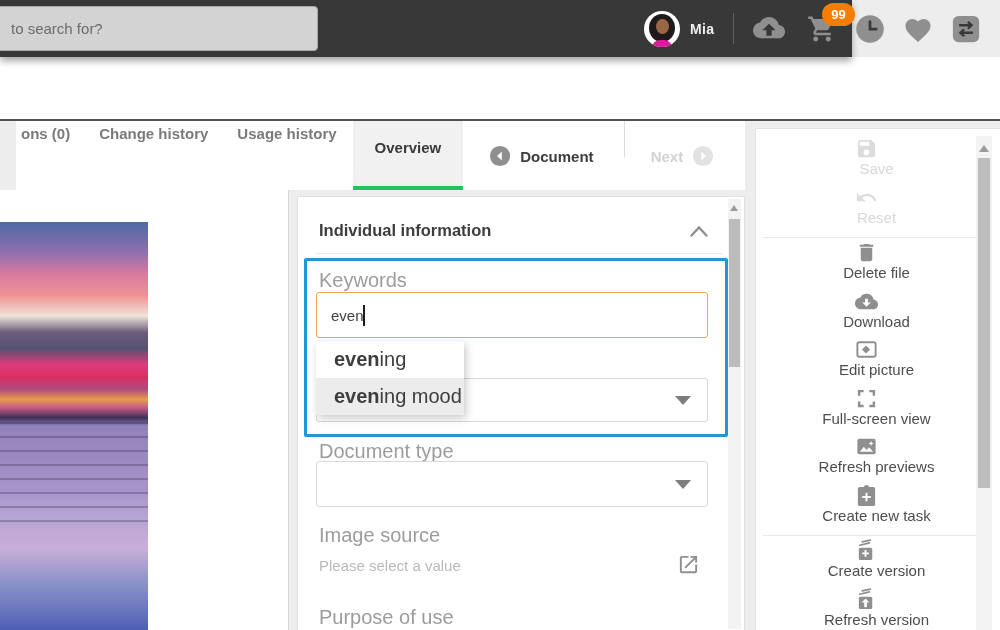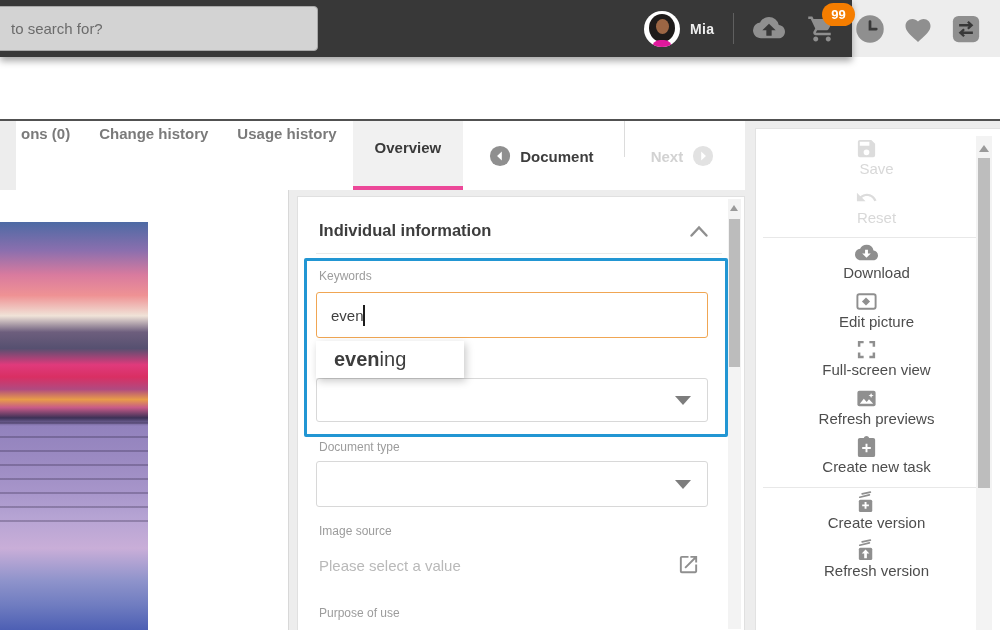--- a/index.html
+++ b/index.html
@@ -34,21 +34,21 @@
   .subheader { position:absolute; left:0; top:57px; width:1000px; height:62px; background:#ffffff; }
   .dark-line { position:absolute; left:0; top:119px; width:1000px; height:2px; background:#515151; }
 
   
   .tabbar { position:absolute; left:16px; top:121px; width:745px; height:69px; background:#ffffff;
             display:flex; }
   .tab { font-size:15px; font-weight:bold; color:#7a7a7a; white-space:nowrap; padding-top:4px; cursor:default; }
   .tab-cut { margin-left:5px; }
   .tab-mid { margin-left:29px; }
   .tab-active { margin-left:16px; height:69px; padding:16px 22px; background:#f1f1f1;
-                border-bottom:4px solid #ec4899; color:#3a3a3a; display:flex; align-items:center;
+                border-bottom:4px solid #22c55e; color:#3a3a3a; display:flex; align-items:center;
                 padding-top:4px; }
   .nav-prev { margin-left:26px; display:flex; align-items:center; gap:9px; }
   .nav-circle { width:22px; height:22px; }
   .nav-label { font-size:15px; font-weight:bold; color:#3d3d3d; padding-top:2px; }
   .nav-divider { width:1px; height:36px; background:#dcdcdc; margin:0 26px 0 30px; }
   .nav-next { display:flex; align-items:center; gap:9px; }
   .nav-label-disabled { font-size:15px; font-weight:bold; color:#d2d2d2; padding-top:2px; }
 
   
   .content { position:absolute; left:0; top:190px; width:1000px; height:440px; background:#ededed; }
@@ -69,21 +69,21 @@
 
   
   .panel { position:absolute; left:297px; top:6px; width:448px; height:434px; background:#ffffff;
            border:1px solid #e0e0e0; border-bottom:none; }
   .panel-title { position:absolute; left:21px; top:24px; font-size:16.5px; font-weight:bold; color:#3d3d3d; }
   .collapse-icon { position:absolute; left:391px; top:26px; width:20px; height:16px; }
   .title-rule { position:absolute; left:18px; top:56px; width:406px; height:1px; background:#eaeaea; }
 
   .hl-box { position:absolute; left:6px; top:61px; width:424px; height:179px;
             border:3px solid #2296d3; border-radius:2px; background:#ffffff; }
-  .field-label { font-size:12px; color:#9c9c9c; }
+  .field-label { font-size:20px; color:#9c9c9c; }
   .kw-label { position:absolute; left:12px; top:8px; }
   .kw-input { position:absolute; left:9px; top:31px; width:392px; height:46px;
               border:1px solid #f0a653; border-radius:3px; font-size:15px; color:#3f3f3f;
               padding-left:14px; outline:none; background:#fff;
               font-family:"Liberation Sans", sans-serif; }
   .kw-caret { position:absolute; left:56px; top:44px; width:1.5px; height:21px; background:#1c1c1c; }
   .select { position:absolute; border:1px solid #d8d8d8; border-radius:3px; background:#fff; }
   .select .chev { position:absolute; right:16px; top:50%; margin-top:-4px; width:0; height:0;
                   border-left:8px solid transparent; border-right:8px solid transparent;
                   border-top:9px solid #7d7d7d; }
@@ -225,20 +225,21 @@
       <div class="field-label kw-label">Keywords</div>
       <input class="kw-input" value="even" style="">
       <div class="kw-caret"></div>
       <div class="select sel-1">
         <span class="chev"></span>
       </div>
     </div>
 
     <div class="dropdown">
       <div class="sugg"><b>even</b><span>ing</span></div>
+      <div class="sugg hover"><b>even</b><span>ing mood</span></div>
     </div>
 
     <div class="field-label doc-label">Document type</div>
     <div class="select sel-2">
       <span class="chev"></span>
     </div>
 
     <div class="field-label src-label">Image source</div>
     <div class="src-placeholder">Please select a value</div>
     <div class="ext-icon">
@@ -272,20 +273,28 @@
           <span class="sb-ico">
             <svg width="23" height="23" viewBox="0 0 24 24" fill="#dcdcdc">
               <path d="M12.5 8c-2.65 0-5.05.99-6.9 2.6L2 7v9h9l-3.62-3.62c1.39-1.16 3.16-1.88 5.12-1.88 3.54 0 6.55 2.31 7.6 5.5l2.37-.78C21.08 11.03 17.15 8 12.5 8z"></path>
             </svg>
             </span>
           <span class="sb-label">Reset</span>
         </div>
 
         <div class="sb-divider"></div>
 
+        <div class="sb-row">
+          <span class="sb-ico">
+            <svg width="23" height="23" viewBox="0 0 24 24" fill="#8f8f8f">
+              <path d="M6 19c0 1.1.9 2 2 2h8c1.1 0 2-.9 2-2V7H6v12zM19 4h-3.5l-1-1h-5l-1 1H5v2h14V4z"></path>
+            </svg>
+            </span>
+          <span class="sb-label">Delete file</span>
+        </div>
 
         <div class="sb-row">
           <span class="sb-ico">
             <svg width="23" height="23" viewBox="0 0 24 20" fill="#8f8f8f">
               <path d="M19.35 8.04A7.49 7.49 0 0 0 12 2C9.11 2 6.6 3.64 5.35 6.04A5.994 5.994 0 0 0 0 12c0 3.31 2.69 6 6 6h13c2.76 0 5-2.24 5-5 0-2.64-2.05-4.78-4.65-4.96z"></path>
               <path fill="#ffffff" d="M16.5 11l-4.5 4.5L7.5 11h3V7h3v4h3z"></path>
             </svg>
             </span>
           <span class="sb-label">Download</span>
         </div>

